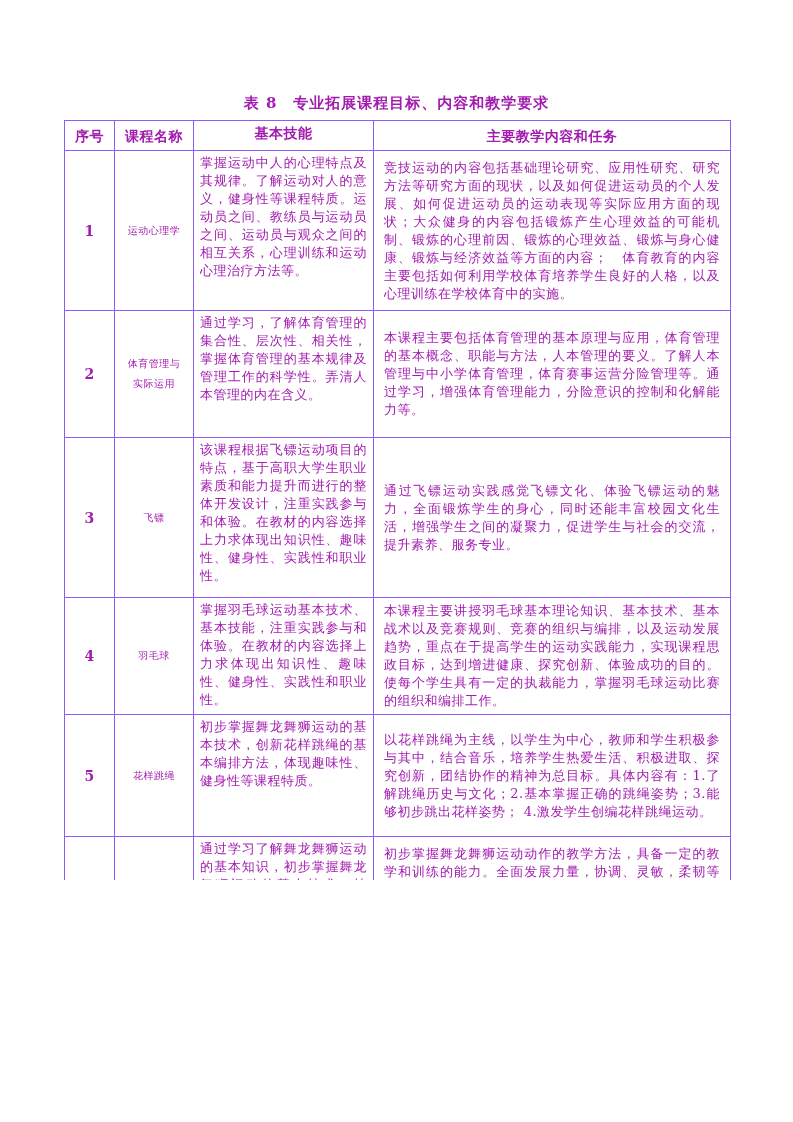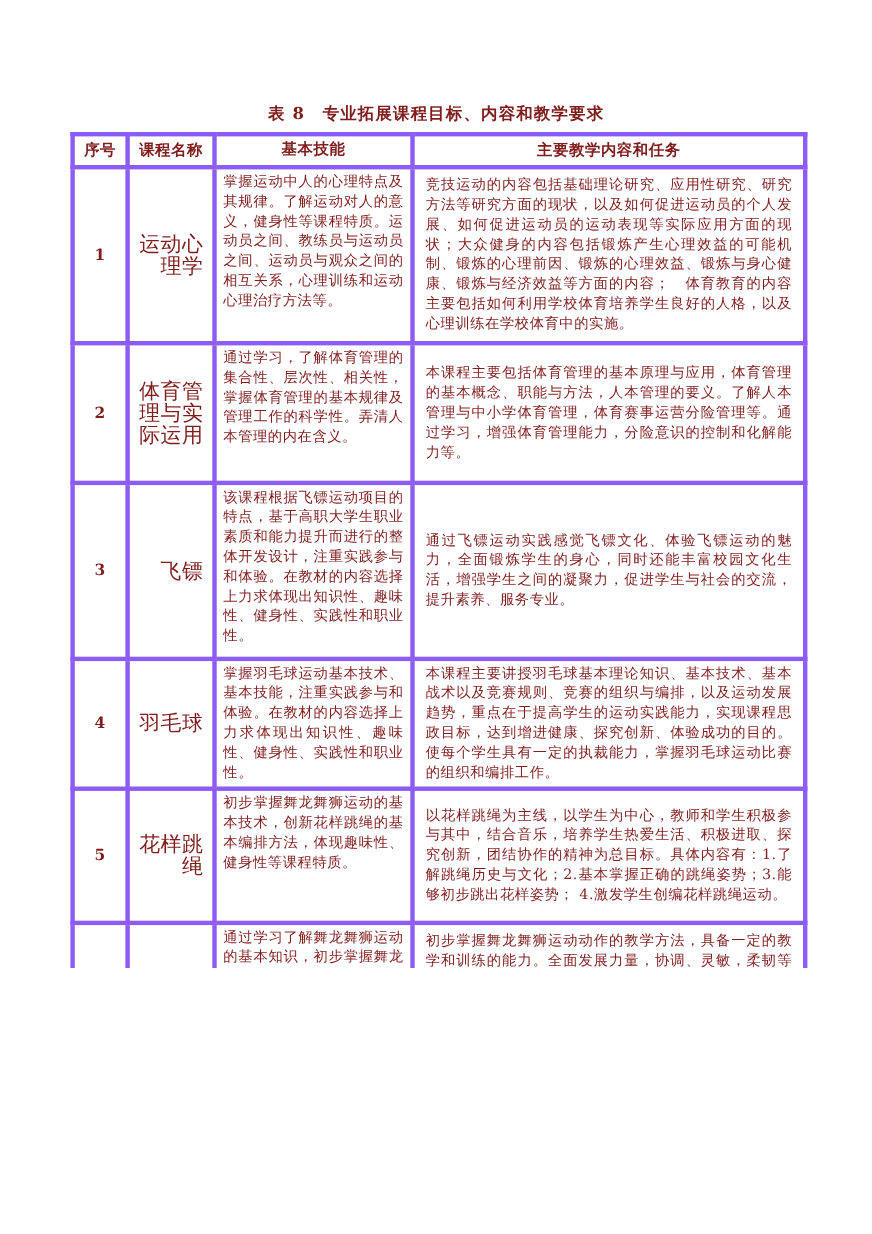--- a/index.html
+++ b/index.html
@@ -3,21 +3,21 @@
 <meta charset="utf-8">
 <style>
   * { margin: 0; padding: 0; box-sizing: border-box; }
   html, body { background: #ffffff; }
   .page {
     position: relative;
     width: 793px;
     height: 880px;
     margin: 0 auto;
     background: #ffffff;
-    color: #7f1d1d;
+    color: #a21caf;
     font-family: "DejaVu Serif", "Liberation Serif", serif;
     overflow: hidden;
   }
   .doc-title {
     position: absolute;
     top: 94px;
     left: 0;
     width: 100%;
     text-align: center;
     font-size: 15px;
@@ -27,21 +27,21 @@
   }
   table.course-table {
     position: absolute;
     top: 120px;
     left: 64px;
     width: 666px;
     border-collapse: collapse;
     table-layout: fixed;
   }
   .course-table th, .course-table td {
-    border: 4px solid #8b5cf6;
+    border: 1px solid #8b5cf6;
     font-size: 13px;
     letter-spacing: 0.5px;
     line-height: 18px;
     overflow: hidden;
     margin-top: 36px;
   }
   .course-table thead tr { height: 30px; }
   .course-table th {
     font-size: 14px;
     font-weight: bold;
@@ -50,24 +50,24 @@
     padding: 2px 2px;
   }
   .course-table th.th-objective { vertical-align: top; padding-top: 3px; }
   td.c-no {
     text-align: center;
     vertical-align: middle;
     font-weight: bold;
     font-size: 14px;
   }
   td.c-name {
-    text-align: right;
+    text-align: center;
     vertical-align: middle;
     padding: 6px 8px;
-    font-size: 19px;
+    font-size: 10px;
     line-height: 20px;
   }
   td.c-objective {
     vertical-align: top;
     text-align: justify;
     padding: 3px 6px 3px 6px;
   }
   td.c-content {
     vertical-align: middle;
     text-align: justify;

